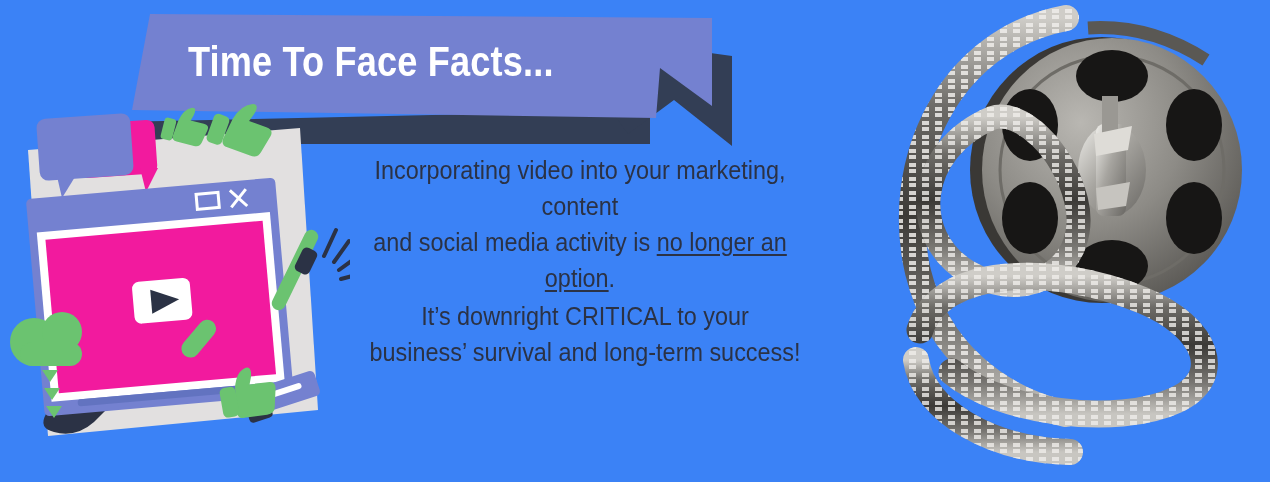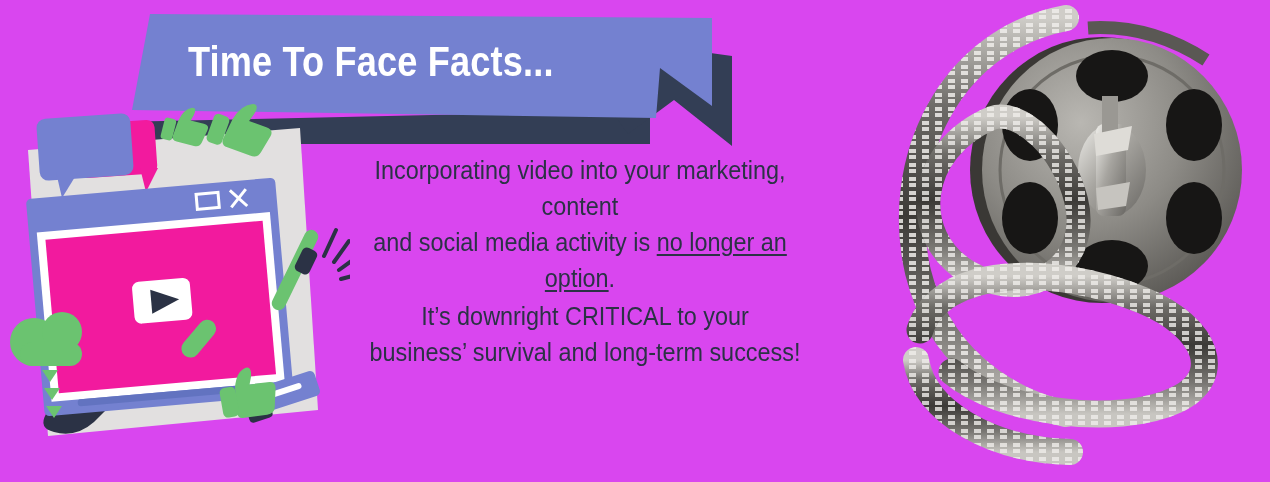--- a/index.html
+++ b/index.html
@@ -8,21 +8,21 @@
     padding: 0;
     background: #ffffff;
   }
   body {
     font-family: "Liberation Sans", sans-serif;
   }
   #stage {
     position: relative;
     width: 1270px;
     height: 482px;
-    background: #d946ef;
+    background: #3b82f6;
     overflow: hidden;
   }
 
   
   #banner-wrap {
     position: absolute;
     left: 132px;
     top: 14px;
     width: 600px;
     height: 148px;

